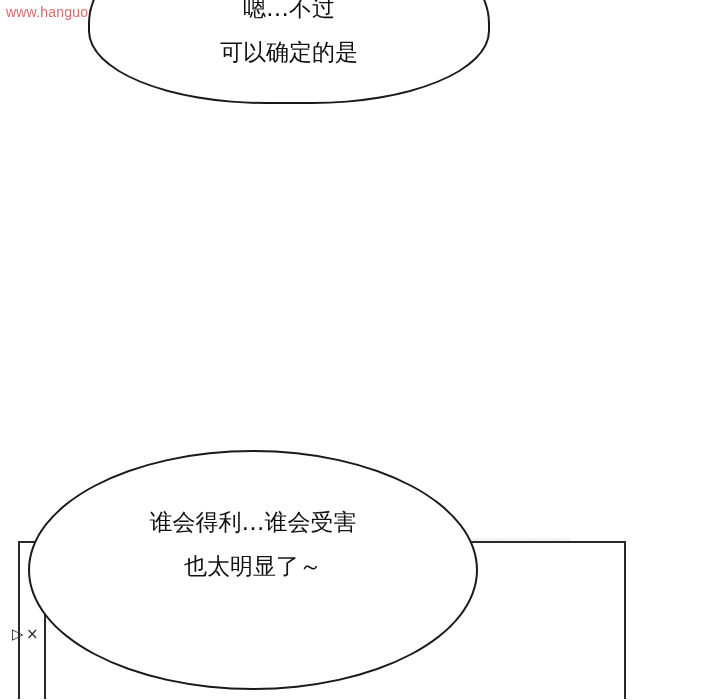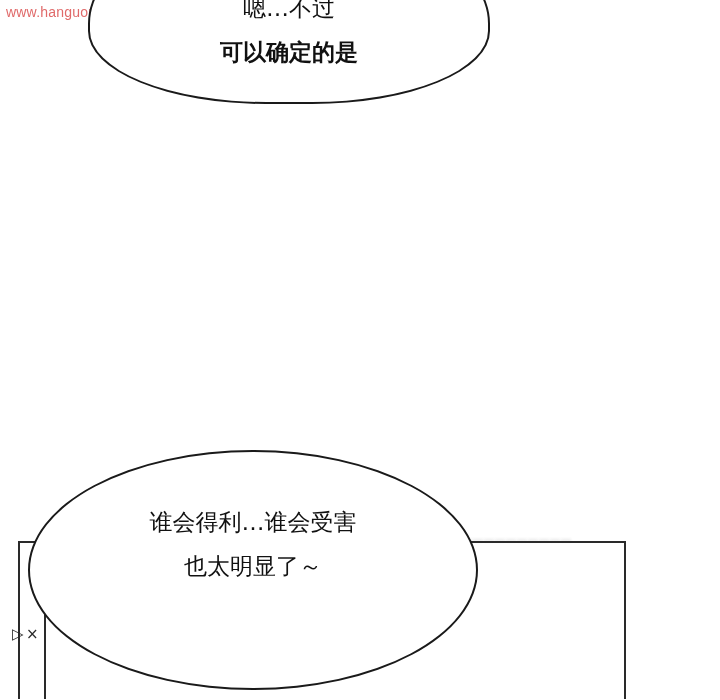--- a/index.html
+++ b/index.html
@@ -156,21 +156,21 @@
   <div class="vline" id="panel-left-v2"></div>
   <div class="vline" id="panel-right-v"></div>
 
   <div class="censored">…………………………</div>
 
   <div class="mark" id="mark-a">▷</div>
   <div class="mark" id="mark-b">×</div>
 
   <div class="bubble" id="bubble1">
     <div class="bubble-text">嗯…不过</div>
-    <div class="bubble-text" style="top:114px;font-weight:bold;">可以确定的是</div>
+    <div class="bubble-text" style="top:114px;">可以确定的是</div>
   </div>
 
   <div class="bubble" id="bubble2">
     <div class="bubble-text">谁会得利…谁会受害</div>
     <div class="bubble-text" style="top:92px;">也太明显了～</div>
   </div>
 
 </div>
 
 </body></html>

